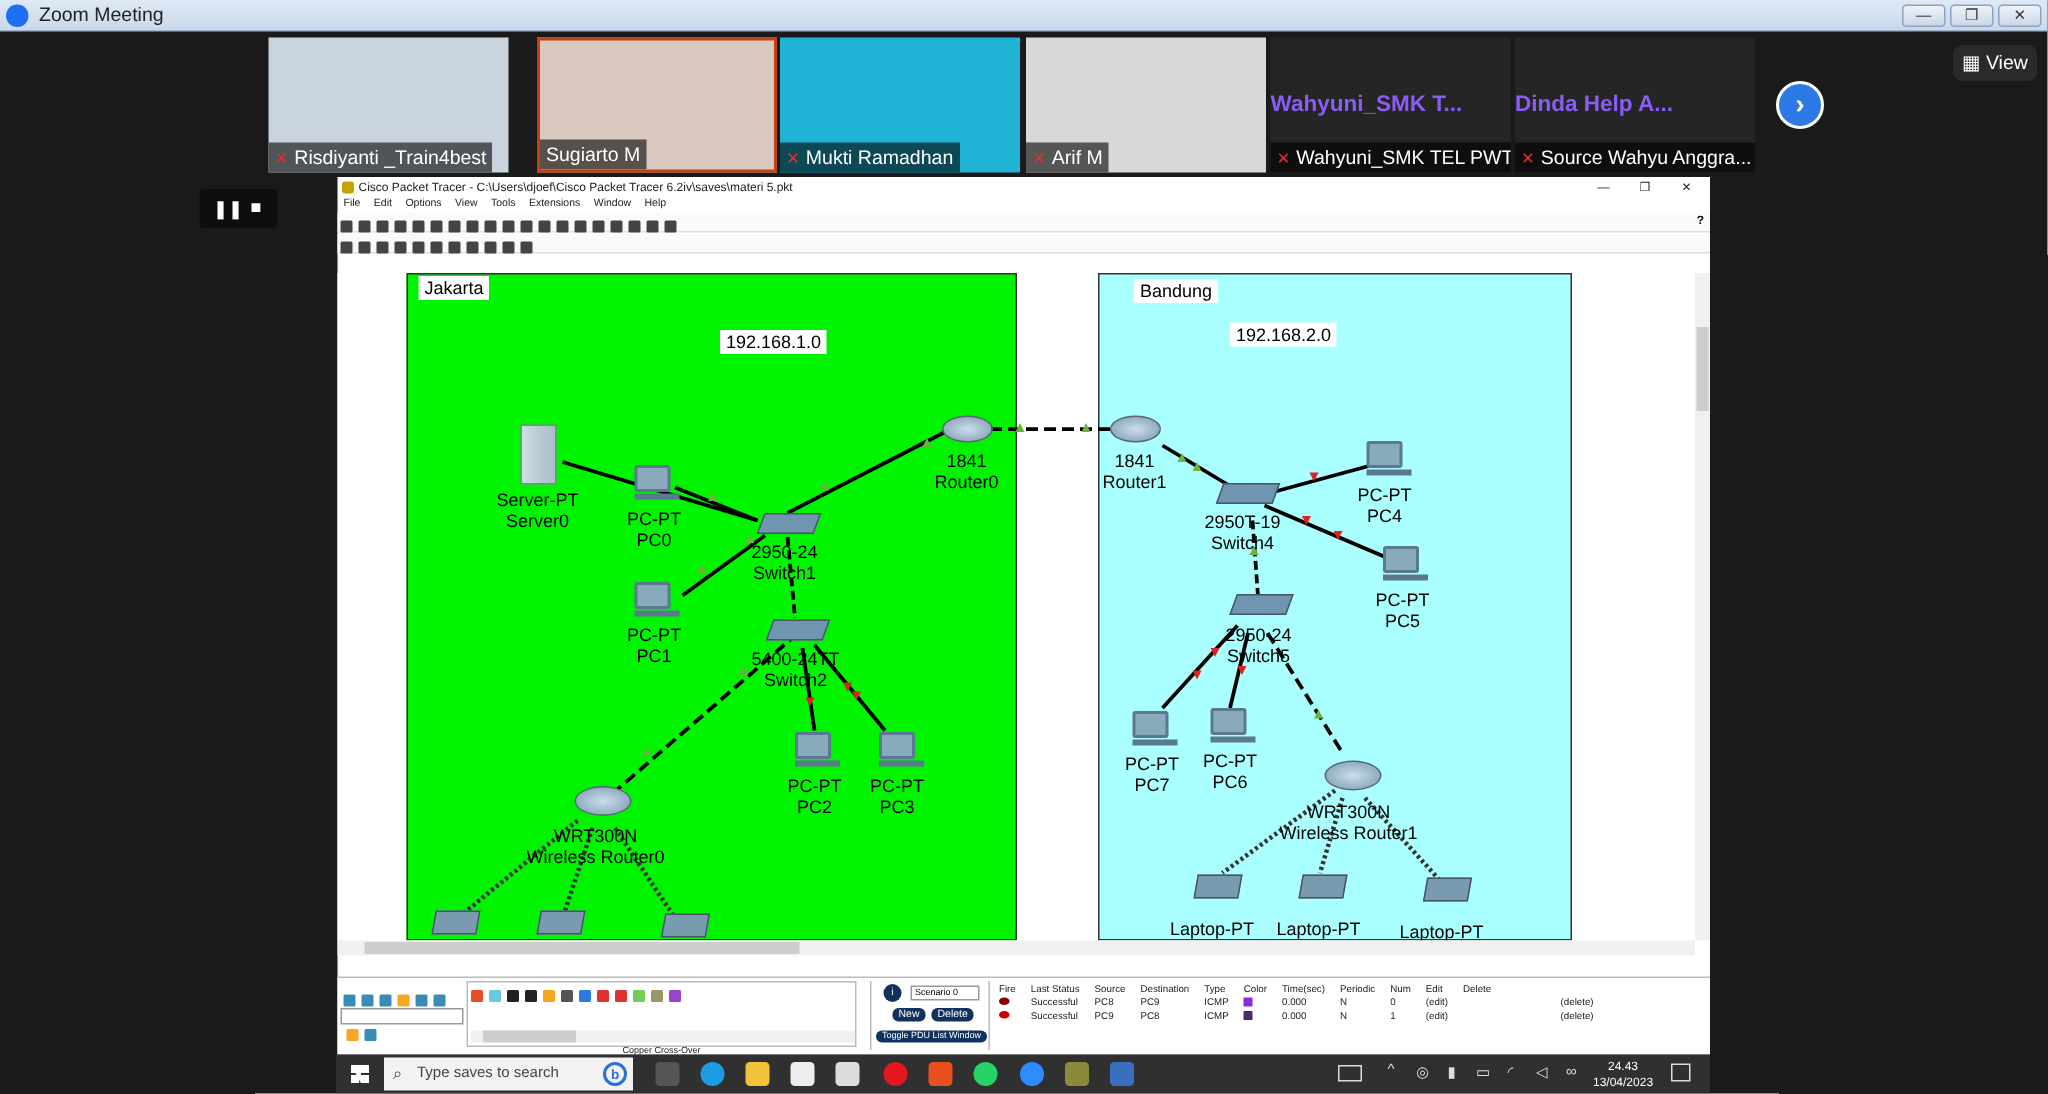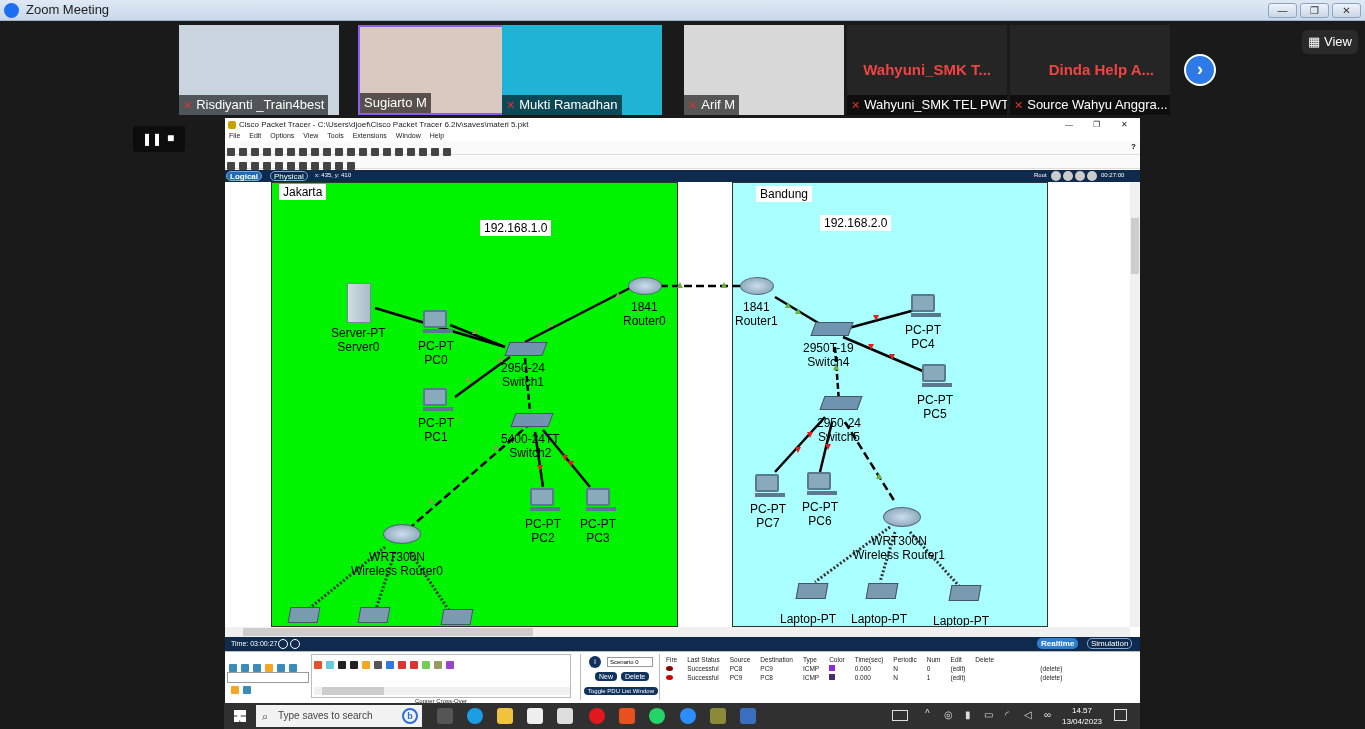--- a/index.html
+++ b/index.html
@@ -5,21 +5,21 @@
 *{box-sizing:border-box;margin:0;padding:0}
 body{width:1365px;height:729px;background:#1a1a1a;font-family:"Liberation Sans",sans-serif;position:relative;overflow:hidden}
 .abs{position:absolute}
 .zoom-title{left:0;top:0;width:1365px;height:21px;background:linear-gradient(#dfe9f5,#c9d8ea);border-bottom:1px solid #9fb3cc}
 .zoom-logo{left:4px;top:3px;width:15px;height:15px;border-radius:50%;background:#1d6ff2}
 .zoom-title-text{left:26px;top:2px;font-size:13px;color:#222}
 .wbtn{top:3px;width:29px;height:15px;border:1px solid #8ea3bf;border-radius:3px;background:linear-gradient(#eef3fa,#cbd7e6);font-size:10px;text-align:center;line-height:13px;color:#333}
 .tile{top:25px;width:160px;height:90px;background:#252525;overflow:hidden}
 .tile .namebar{position:absolute;left:0;bottom:0;height:20px;padding:0 4px;background:rgba(0,0,0,.6);color:#fff;font-size:13px;line-height:20px;white-space:nowrap}
 .mic{color:#e0312e;font-size:11px;margin-right:4px}
-.bigname{position:absolute;left:0;right:16px;top:36px;text-align:right;color:#ef4444;font-weight:bold;font-size:15px}
+.bigname{position:absolute;left:0;right:0;top:36px;text-align:left;color:#8b5cf6;font-weight:bold;font-size:15px}
 .nextbtn{left:1184px;top:54px;width:32px;height:32px;border-radius:50%;background:#2d7ae6;border:2px solid #fff;color:#fff;text-align:center;line-height:27px;font-size:18px;font-weight:bold}
 .viewbtn{left:1302px;top:30px;width:56px;height:24px;border-radius:6px;background:#2a2a2a;color:#fff;font-size:13px;line-height:24px;text-align:center}
 .sharectl{left:133px;top:126px;width:52px;height:26px;background:#0d0d0d;border-radius:3px;color:#fff;font-size:12px}
 .pt{left:225px;top:118px;width:915px;height:585px;background:#fff}
 .pt-title{left:0;top:0;width:915px;height:14px;font-size:8px;color:#222;padding-left:14px;line-height:14px}
 .pt-menu{top:14px;left:0;width:915px;height:10px;font-size:7px;color:#222}
 .pt-menu span{margin-left:4px;margin-right:3px}
 .tb{left:0;width:915px;height:13px;background:#fafafa;border-bottom:1px solid #ddd}
 .tbicon{display:inline-block;width:8px;height:8px;margin:2px 2px 0 2px;background:#444;border-radius:1px}
 .navbar{left:0;top:52px;width:915px;height:12px;background:#0e2a4d}
@@ -55,24 +55,24 @@
   <div class="abs zoom-logo"></div>
   <div class="abs zoom-title-text">Zoom Meeting</div>
   <div class="abs wbtn" style="left:1268px">—</div>
   <div class="abs wbtn" style="left:1300px">❐</div>
   <div class="abs wbtn" style="left:1332px">✕</div>
 </div>
 
 <div class="abs tile" style="left:179px;background:#c9d4de">
   <div class="namebar"><span class="mic">✕</span><span>Risdiyanti _Train4best</span></div>
 </div>
-<div class="abs tile" style="left:358px;background:#d9c9c0;border:2px solid #8b5cf6">
+<div class="abs tile" style="left:358px;background:#d9c9c0;border:2px solid #c2410c">
   <div class="namebar"><span>Sugiarto M</span></div>
 </div>
-<div class="abs tile" style="left:502px;background:#1fb4d6">
+<div class="abs tile" style="left:520px;background:#1fb4d6">
   <div class="namebar"><span class="mic">✕</span><span>Mukti Ramadhan</span></div>
 </div>
 <div class="abs tile" style="left:684px;background:#d8d8d8">
   <div class="namebar"><span class="mic">✕</span><span>Arif M</span></div>
 </div>
 <div class="abs tile" style="left:847px">
   <div class="bigname">Wahyuni_SMK  T...</div>
   <div class="namebar"><span class="mic">✕</span><span>Wahyuni_SMK TEL PWT</span></div>
 </div>
 <div class="abs tile" style="left:1010px">
@@ -104,31 +104,20 @@
     <span>Extensions</span>
     <span>Window</span>
     <span>Help</span>
   </div>
   <div class="abs tb" style="top:24px">
     <span class="tbicon"></span><span class="tbicon"></span><span class="tbicon"></span><span class="tbicon"></span><span class="tbicon"></span><span class="tbicon"></span><span class="tbicon"></span><span class="tbicon"></span><span class="tbicon"></span><span class="tbicon"></span><span class="tbicon"></span><span class="tbicon"></span><span class="tbicon"></span><span class="tbicon"></span><span class="tbicon"></span><span class="tbicon"></span><span class="tbicon"></span><span class="tbicon"></span><span class="tbicon"></span>
     <span class="abs" style="right:4px;top:0;font-size:8px;font-weight:bold">?</span>
   </div>
   <div class="abs tb" style="top:38px">
     <span class="tbicon"></span><span class="tbicon"></span><span class="tbicon"></span><span class="tbicon"></span><span class="tbicon"></span><span class="tbicon"></span><span class="tbicon"></span><span class="tbicon"></span><span class="tbicon"></span><span class="tbicon"></span><span class="tbicon"></span>
-  </div>
-  <div class="abs navbar">
-    <span class="abs tab" style="left:1px;background:#1f6bb8;font-weight:bold">Logical</span>
-    <span class="abs tab" style="left:45px">Physical</span>
-    <span class="abs" style="left:90px;top:2px;font-size:6px;color:#fff">x: 435, y: 410</span>
-    <span class="abs" style="left:809px;top:2px;font-size:6px;color:#fff">Root</span>
-    <span class="abs" style="left:826px;top:1px;width:10px;height:10px;border-radius:50%;background:#ccc"></span>
-    <span class="abs" style="left:838px;top:1px;width:10px;height:10px;border-radius:50%;background:#ccc"></span>
-    <span class="abs" style="left:850px;top:1px;width:10px;height:10px;border-radius:50%;background:#ccc"></span>
-    <span class="abs" style="left:862px;top:1px;width:10px;height:10px;border-radius:50%;background:#ccc"></span>
-    <span class="abs" style="left:876px;top:2px;font-size:6px;color:#fff">00:27:00</span>
   </div>
 
   <div class="abs canvas">
     <div class="abs zone-jkt"></div>
     <div class="abs zone-bdg"></div>
 
     <svg class="links" width="905" height="445">
       <g stroke="#000" stroke-width="2.5" fill="none">
         <line x1="150" y1="126" x2="280" y2="165"></line>
         <line x1="225" y1="143" x2="280" y2="165"></line>
@@ -356,27 +345,20 @@
     <div class="abs dev-label" style="left:708px;top:432px">Laptop-PT</div>
   </div>
 
   <div class="abs vscroll">
     <div class="abs" style="left:1px;top:36px;width:8px;height:56px;background:#cdcdcd"></div>
   </div>
   <div class="abs hscroll">
     <div class="abs" style="left:18px;top:1px;width:290px;height:8px;background:#cdcdcd"></div>
   </div>
 
-  <div class="abs statusbar">
-    <span style="margin-left:6px">Time: 03:00:27</span>
-    <span class="abs" style="left:53px;top:2px;width:10px;height:10px;border:1px solid #fff;border-radius:50%"></span>
-    <span class="abs" style="left:65px;top:2px;width:10px;height:10px;border:1px solid #fff;border-radius:50%"></span>
-    <span class="abs" style="left:812px;top:1px;height:11px;padding:0 4px;background:#2b7ed0;border-radius:5px;font-size:8px;line-height:11px;font-weight:bold">Realtime</span>
-    <span class="abs" style="left:862px;top:1px;height:11px;padding:0 3px;border:1px solid #7fa8d6;border-radius:5px;font-size:8px;line-height:10px">Simulation</span>
-  </div>
 
   <div class="abs bottom">
     <div class="abs" style="left:2px;top:6px;width:82px;height:12px">
       <span class="tbicon" style="background:#3a8bb5"></span><span class="tbicon" style="background:#3a8bb5"></span><span class="tbicon" style="background:#3a8bb5"></span><span class="tbicon" style="background:#f5a623"></span><span class="tbicon" style="background:#3a8bb5"></span><span class="tbicon" style="background:#3a8bb5"></span>
     </div>
     <div class="abs" style="left:2px;top:20px;width:82px;height:11px;border:1px solid #999"></div>
     <span class="abs tbicon" style="left:4px;top:32px;background:#f5a623"></span>
     <span class="abs tbicon" style="left:16px;top:32px;background:#3a8bb5"></span>
 
     <div class="abs" style="left:86px;top:2px;width:260px;height:44px;border:1px solid #bbb">
@@ -461,17 +443,17 @@
   <span class="abs tbapp" style="left:516px;background:#3a6fc0"></span>
   <span class="abs" style="left:668px;top:7px;width:16px;height:11px;border:1px solid #ddd"></span>
   <span class="abs" style="left:701px;top:5px;color:#ddd;font-size:10px">^</span>
   <span class="abs" style="left:720px;top:6px;color:#ddd;font-size:10px">◎</span>
   <span class="abs" style="left:741px;top:6px;color:#ddd;font-size:10px">▮</span>
   <span class="abs" style="left:760px;top:6px;color:#ddd;font-size:10px">▭</span>
   <span class="abs" style="left:781px;top:6px;color:#ddd;font-size:10px">◜</span>
   <span class="abs" style="left:800px;top:6px;color:#ddd;font-size:10px">◁</span>
   <span class="abs" style="left:820px;top:6px;color:#ddd;font-size:10px">∞</span>
   <div class="abs clock">
-    <div>14.57</div>
+    <div>24.43</div>
     <div>13/04/2023</div>
   </div>
   <span class="abs" style="left:890px;top:6px;width:13px;height:12px;border:1px solid #ddd"></span>
 </div>
 
 </body></html>

